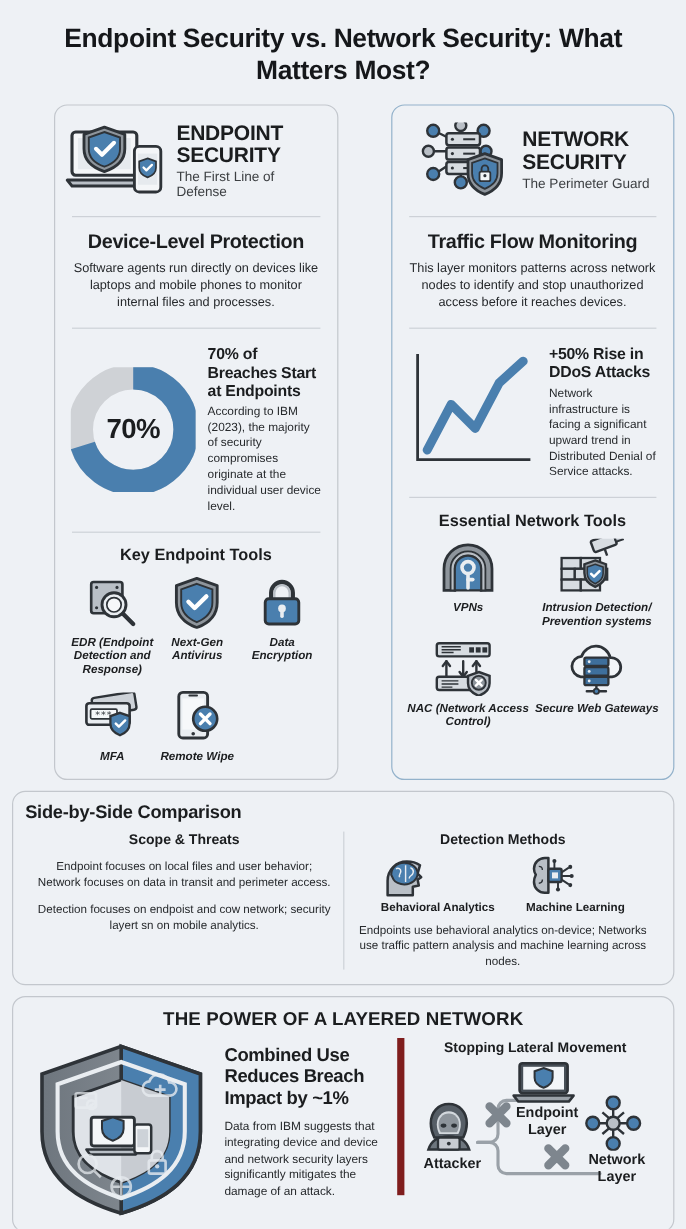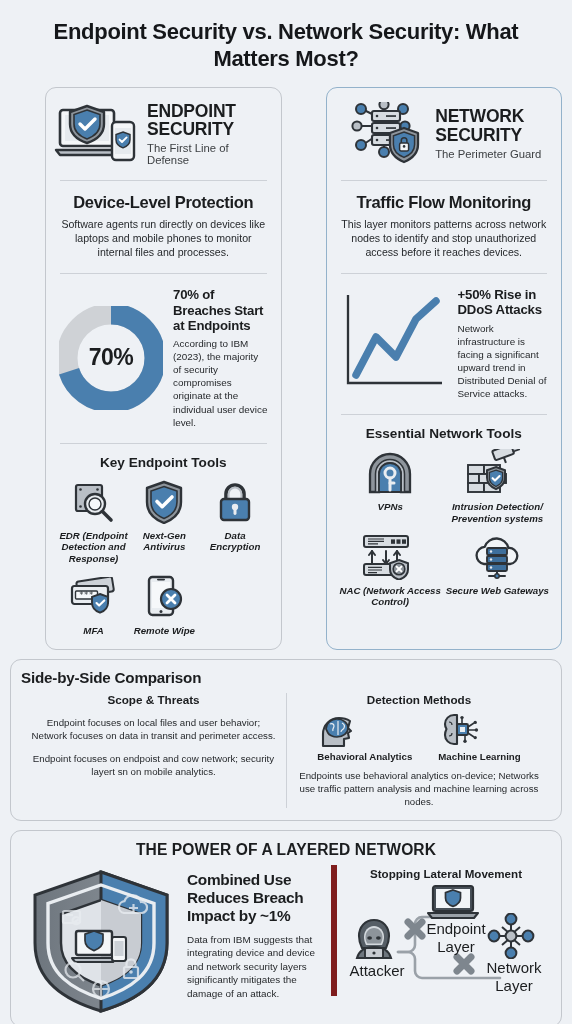--- a/index.html
+++ b/index.html
@@ -85,21 +85,21 @@
   
   .layered { margin-top: 9px; padding: 10px 10px 12px; }
   .layered > h3 { text-align: center; font-size: 15.6px; font-weight: bold; letter-spacing: 0.1px; }
   .lay-grid { display: flex; align-items: flex-start; margin-top: 6px; }
   .lay-shield { flex: 0 0 160px; display: flex; justify-content: center; padding-top: 4px; }
   .lay-txt { flex: 1 1 auto; padding: 6px 12px 0 6px; }
   .lay-txt h4 { font-size: 15.4px; font-weight: bold; line-height: 1.16; letter-spacing: -0.3px; }
   .lay-txt p { font-size: 9.9px; line-height: 1.36; color: #26292c; margin-top: 8px; }
   .lay-right { flex: 0 0 220px; border-left: 6px solid #7f1d1d; padding: 2px 4px 0 8px; text-align: center; }
   .lay-right h5 { font-size: 11.6px; font-weight: bold; }
-  .lat-lb { font-size: 15px; font-weight: normal; line-height: 1.2; }
+  .lat-lb { font-size: 12px; font-weight: bold; line-height: 1.2; }
   svg { display: block; }
 </style>
 </head>
 <body>
 
 <div class="page">
 
   <div class="title">Endpoint Security vs. Network Security: What Matters Most?</div>
 
   <div class="columns">
@@ -398,21 +398,21 @@
     </div>
   </div>
 
   <div class="card compare">
     <h3>Side-by-Side Comparison</h3>
     <div class="cmp-grid">
 
       <div class="cmp-col">
         <h5>Scope &amp; Threats</h5>
         <p>Endpoint focuses on local files and user behavior; Network focuses on data in transit and perimeter access.</p>
-        <p>Endpoint focuses on endpoist and cow network; security layert sn on mobile analytics.</p>
+        <p>Detection focuses on endpoist and cow network; security layert sn on mobile analytics.</p>
       </div>
 
       <div class="cmp-col">
         <h5>Detection Methods</h5>
         <div class="cmp-icons">
           <div>
             <span>
               <svg width="40" height="36" viewBox="0 0 40 36">
                 <path d="M6 34V22c0-9 7-16 16-16 6.5 0 11 3 11 3l-2 7 3 3-3 2 1 5-5 1v7z" fill="#b9bfc6" stroke="#2e3338" stroke-width="2.1" stroke-linejoin="round"></path>
                 <path d="M9 17c0-6 5-10 11-10s11 4 11 9-5 9-11 9c-4 0-8-2-9-4z" fill="#4a7fae" stroke="#2e3338" stroke-width="1.7"></path>

